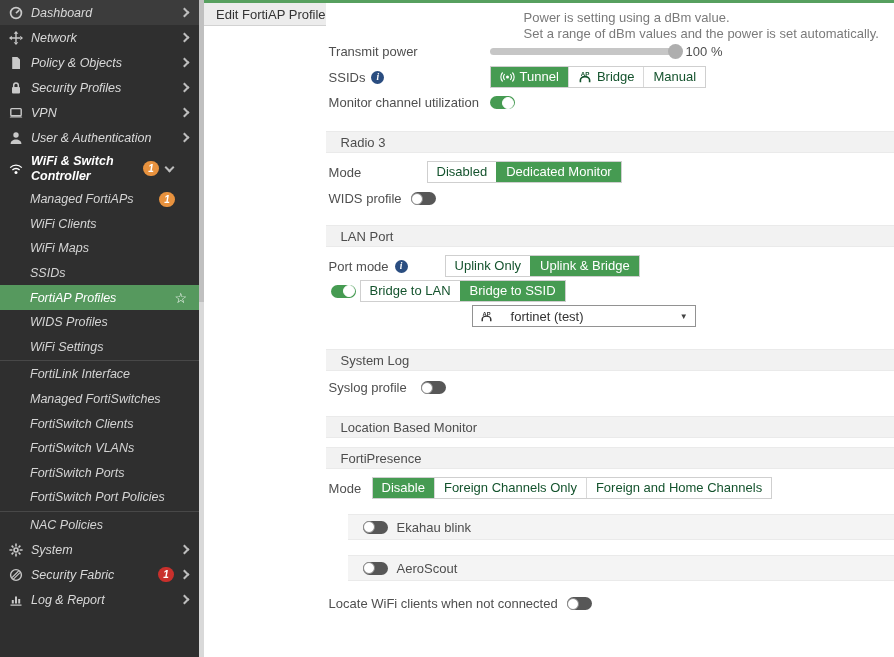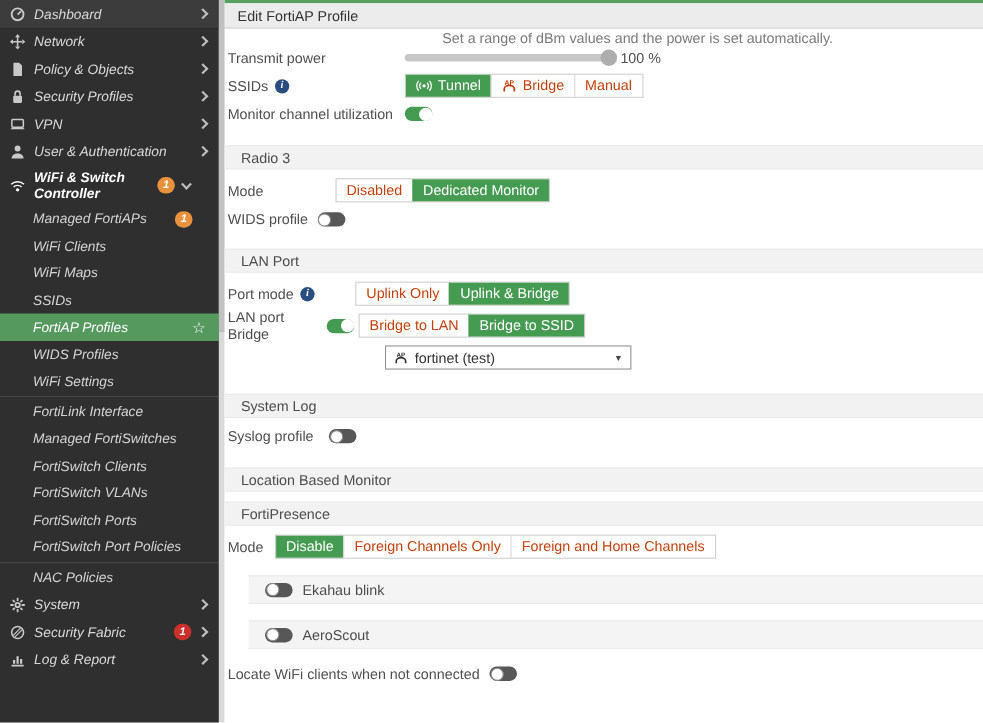--- a/index.html
+++ b/index.html
@@ -25,55 +25,55 @@
   .nav-sub .badge { margin-right:16px; }
   .nav-sub.active { background:#56995e; color:#fff; }
   .star { font-size:14px; color:#fff; margin-right:4px; line-height:1; }
   .nav-div { height:1px; background:#484848; margin:1px 0; }
 
   
   .sbar { width:5px; background:#d9d9d9; flex:none; position:relative; }
   .sbar .thumb { position:absolute; top:0; left:0; width:5px; height:46%; background:#c0c0c0; }
 
   
-  .main { flex:1; display:flex; flex-direction:column; border-top:3px solid #57a05f; background:#fff; min-width:0; }
+  .main { flex:1; display:flex; flex-direction:row; border-top:3px solid #57a05f; background:#fff; min-width:0; }
   .topbar { height:23px; background:#ececec; border-bottom:1px solid #d2d2d2; display:flex; align-items:center; padding-left:12px; color:#333; flex:none; }
   .content { flex:1; position:relative; overflow:hidden; color:#4f4f4f; }
 
   .helper { color:#7a7a7a; margin-left:198px; }
   .h1 { margin-top:7px; }
   .h2 { margin-top:1px; }
   .radio-row { display:flex; align-items:center; margin:9px 0 0 182px; }
   .radio { width:12px; height:12px; border:1.5px solid #949494; border-radius:50%; background:#fff; margin-right:8px; flex:none; }
 
   .row { display:flex; align-items:center; padding-left:3px; }
   .lbl { color:#4f4f4f; flex:none; }
   .w160 { width:161px; } .w98 { width:98px; } .w88 { width:88px; } .w43 { width:43px; }
 
   .slider { width:186px; height:7px; background:#c6c6c6; border-radius:4px; position:relative; margin-right:10px; }
   .slider .fill { height:7px; background:#c2c2c2; border-radius:4px; }
   .slider .knob { position:absolute; top:-4px; width:15px; height:15px; border-radius:50%; background:#aeaeae; }
   .slider-val { color:#4f4f4f; }
 
   .seg-group { display:inline-flex; border:1px solid #cfcfcf; background:#fff; }
-  .seg { display:inline-flex; align-items:center; gap:5px; padding:2px 9px; color:#c2410c; border-left:1px solid #d8d8d8; cursor:pointer; white-space:nowrap; line-height:16px; }
+  .seg { display:inline-flex; align-items:center; gap:5px; padding:2px 9px; color:#14532d; border-left:1px solid #d8d8d8; cursor:pointer; white-space:nowrap; line-height:16px; }
   .seg:first-child { border-left:none; }
   .seg.on { background:#469b52; color:#fff; border-left-color:#469b52; }
 
   .tgl { width:25px; height:13px; border-radius:8px; background:#575757; display:inline-block; position:relative; cursor:pointer; flex:none; }
   .tgl .knob { position:absolute; left:0.5px; top:0.5px; width:12px; height:12px; border-radius:50%; background:#fff; border:1px solid #8a8a8a; }
   .tgl.on { background:#469b52; }
   .tgl.on .knob { left:auto; right:0.5px; border-color:#fff; }
 
   .info { width:13px; height:13px; border-radius:50%; background:#2a4d80; color:#fff; font-size:9.5px; font-weight:bold; font-style:italic; display:inline-flex; align-items:center; justify-content:center; margin-left:6px; cursor:pointer; flex:none; font-family:"Liberation Serif",serif; }
 
   .sec { background:#f2f2f2; border-top:1px solid #eaeaea; border-bottom:1px solid #eaeaea; padding:2.5px 0 2.5px 15px; color:#4d4d4d; }
   .sec-toggle { background:#f4f4f4; border-top:1px solid #eaeaea; border-bottom:1px solid #eaeaea; height:26px; display:flex; align-items:center; gap:9px; padding-left:15px; color:#4d4d4d;margin-left:22px; }
 
-  .dropdown { margin-left:146px; width:224px; height:22px; border:1px solid #929292; background:#fff; display:flex; align-items:center; padding:0 7px; gap:6px; color:#333; cursor:pointer; }
+  .dropdown { margin-left:146px; width:224px; height:22px; border:1px solid #929292; background:#fff; display:flex; align-items:center; padding:0 7px; gap:18px; color:#333; cursor:pointer; }
   .dropdown .dd-lbl { flex:1; }
   .caret { font-size:8px; color:#444; }
   .seg-ico, .dd-ico { display:inline-flex; flex:none; }
 
   .mt7{margin-top:7px}.mt8{margin-top:8px}.mt3{margin-top:3px}.mt9{margin-top:9px}
   .band-radio3{margin-top:21px}.band-lan{margin-top:19px}.band-syslog{margin-top:22px}
   .band-lbs{margin-top:21px}.band-fp{margin-top:9px}
   .band-ekahau{margin-top:15px}.band-aero{margin-top:15px}.row-locate{margin-top:15px}
 </style>
 </head>
@@ -251,20 +251,21 @@
       <div class="thumb"></div>
     </div>
 
   <div class="main">
     <div class="topbar">
       <span>Edit FortiAP Profile</span>
     </div>
 
     <div class="content">
 
+      <div class="helper h1">Power is setting using a dBm value.</div>
 
       <div class="helper h2">Set a range of dBm values and the power is set automatically.</div>
 
       <div class="row mt3">
         <span class="lbl w160">Transmit power</span>
         <span class="slider">
           <span class="fill" style="width: 100%;"></span>
           <span class="knob" style="left: calc(100% - 8px);"></span>
         </span>
         <span class="slider-val">100 %</span>
@@ -339,21 +340,20 @@
           <span class="seg">
               <span>Uplink Only</span>
             </span>
           <span class="seg on">
               <span>Uplink &amp; Bridge</span>
             </span>
         </span>
       </div>
 
       <div class="row mt3">
-        <span class="lbl w88">LAN port Bridge</span>
         <span class="tgl on" style="margin:0 4px 0 2px">
             <span class="knob"></span>
           </span>
         <span class="seg-group">
           <span class="seg">
               <span>Bridge to LAN</span>
             </span>
           <span class="seg on">
               <span>Bridge to SSID</span>
             </span>

